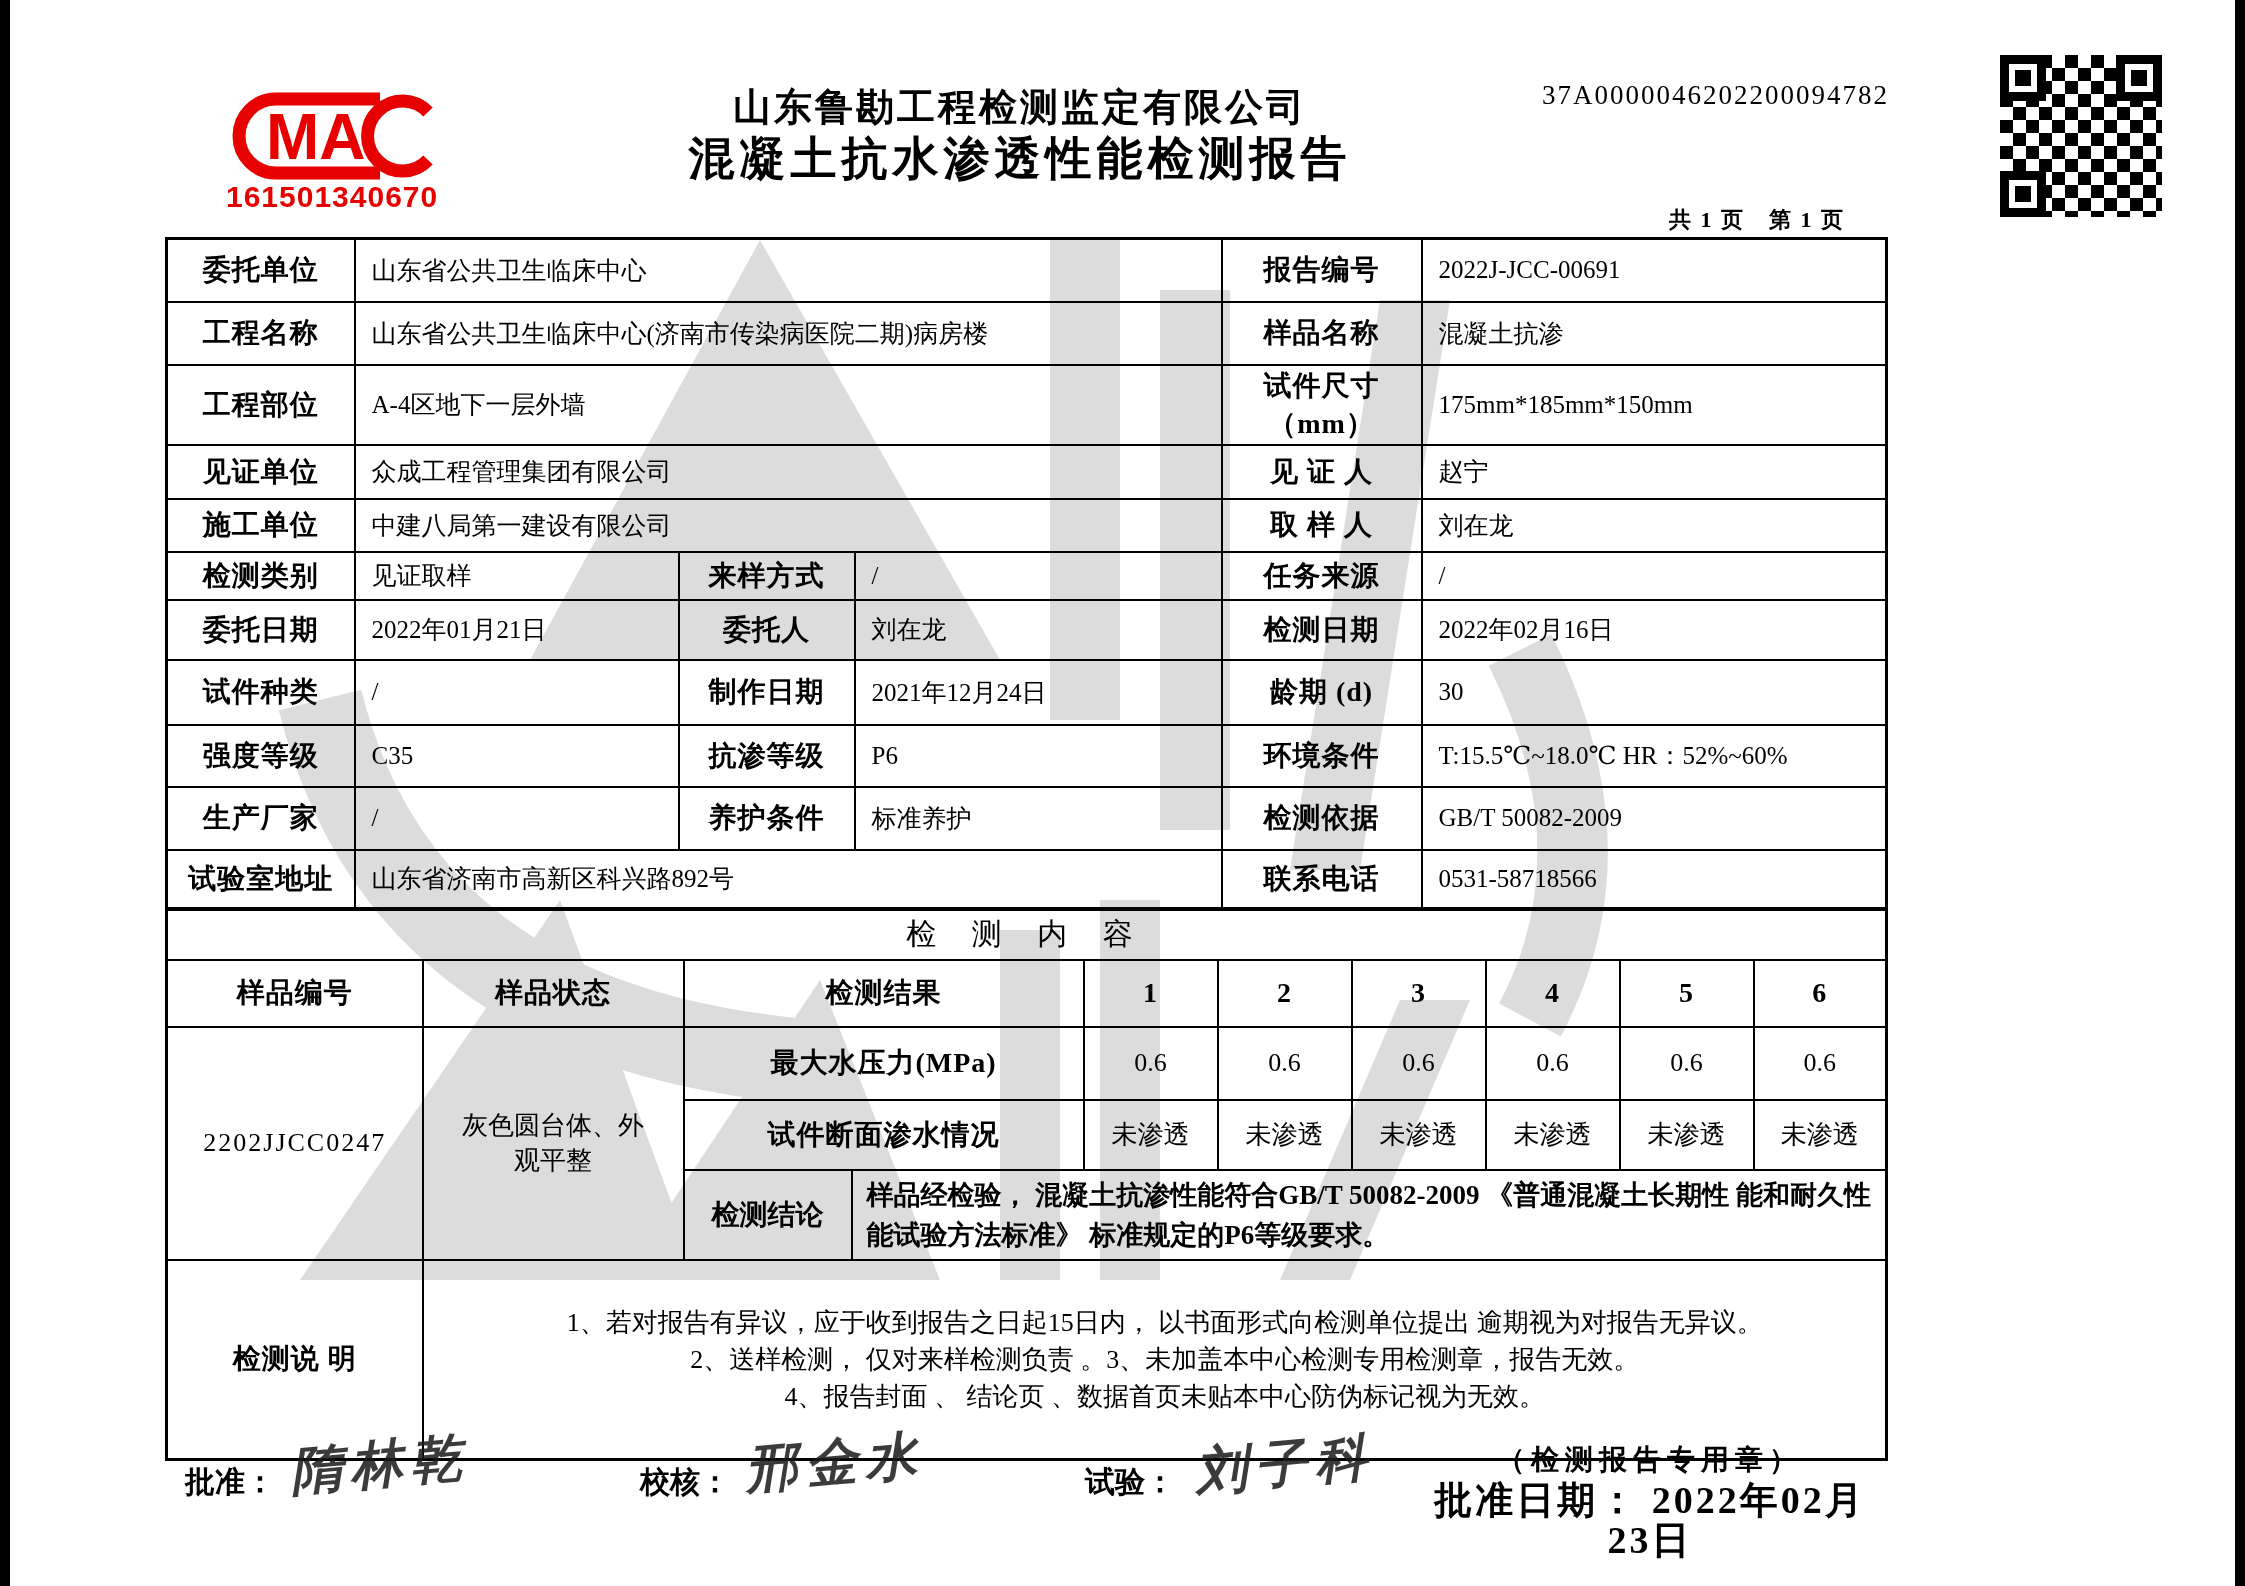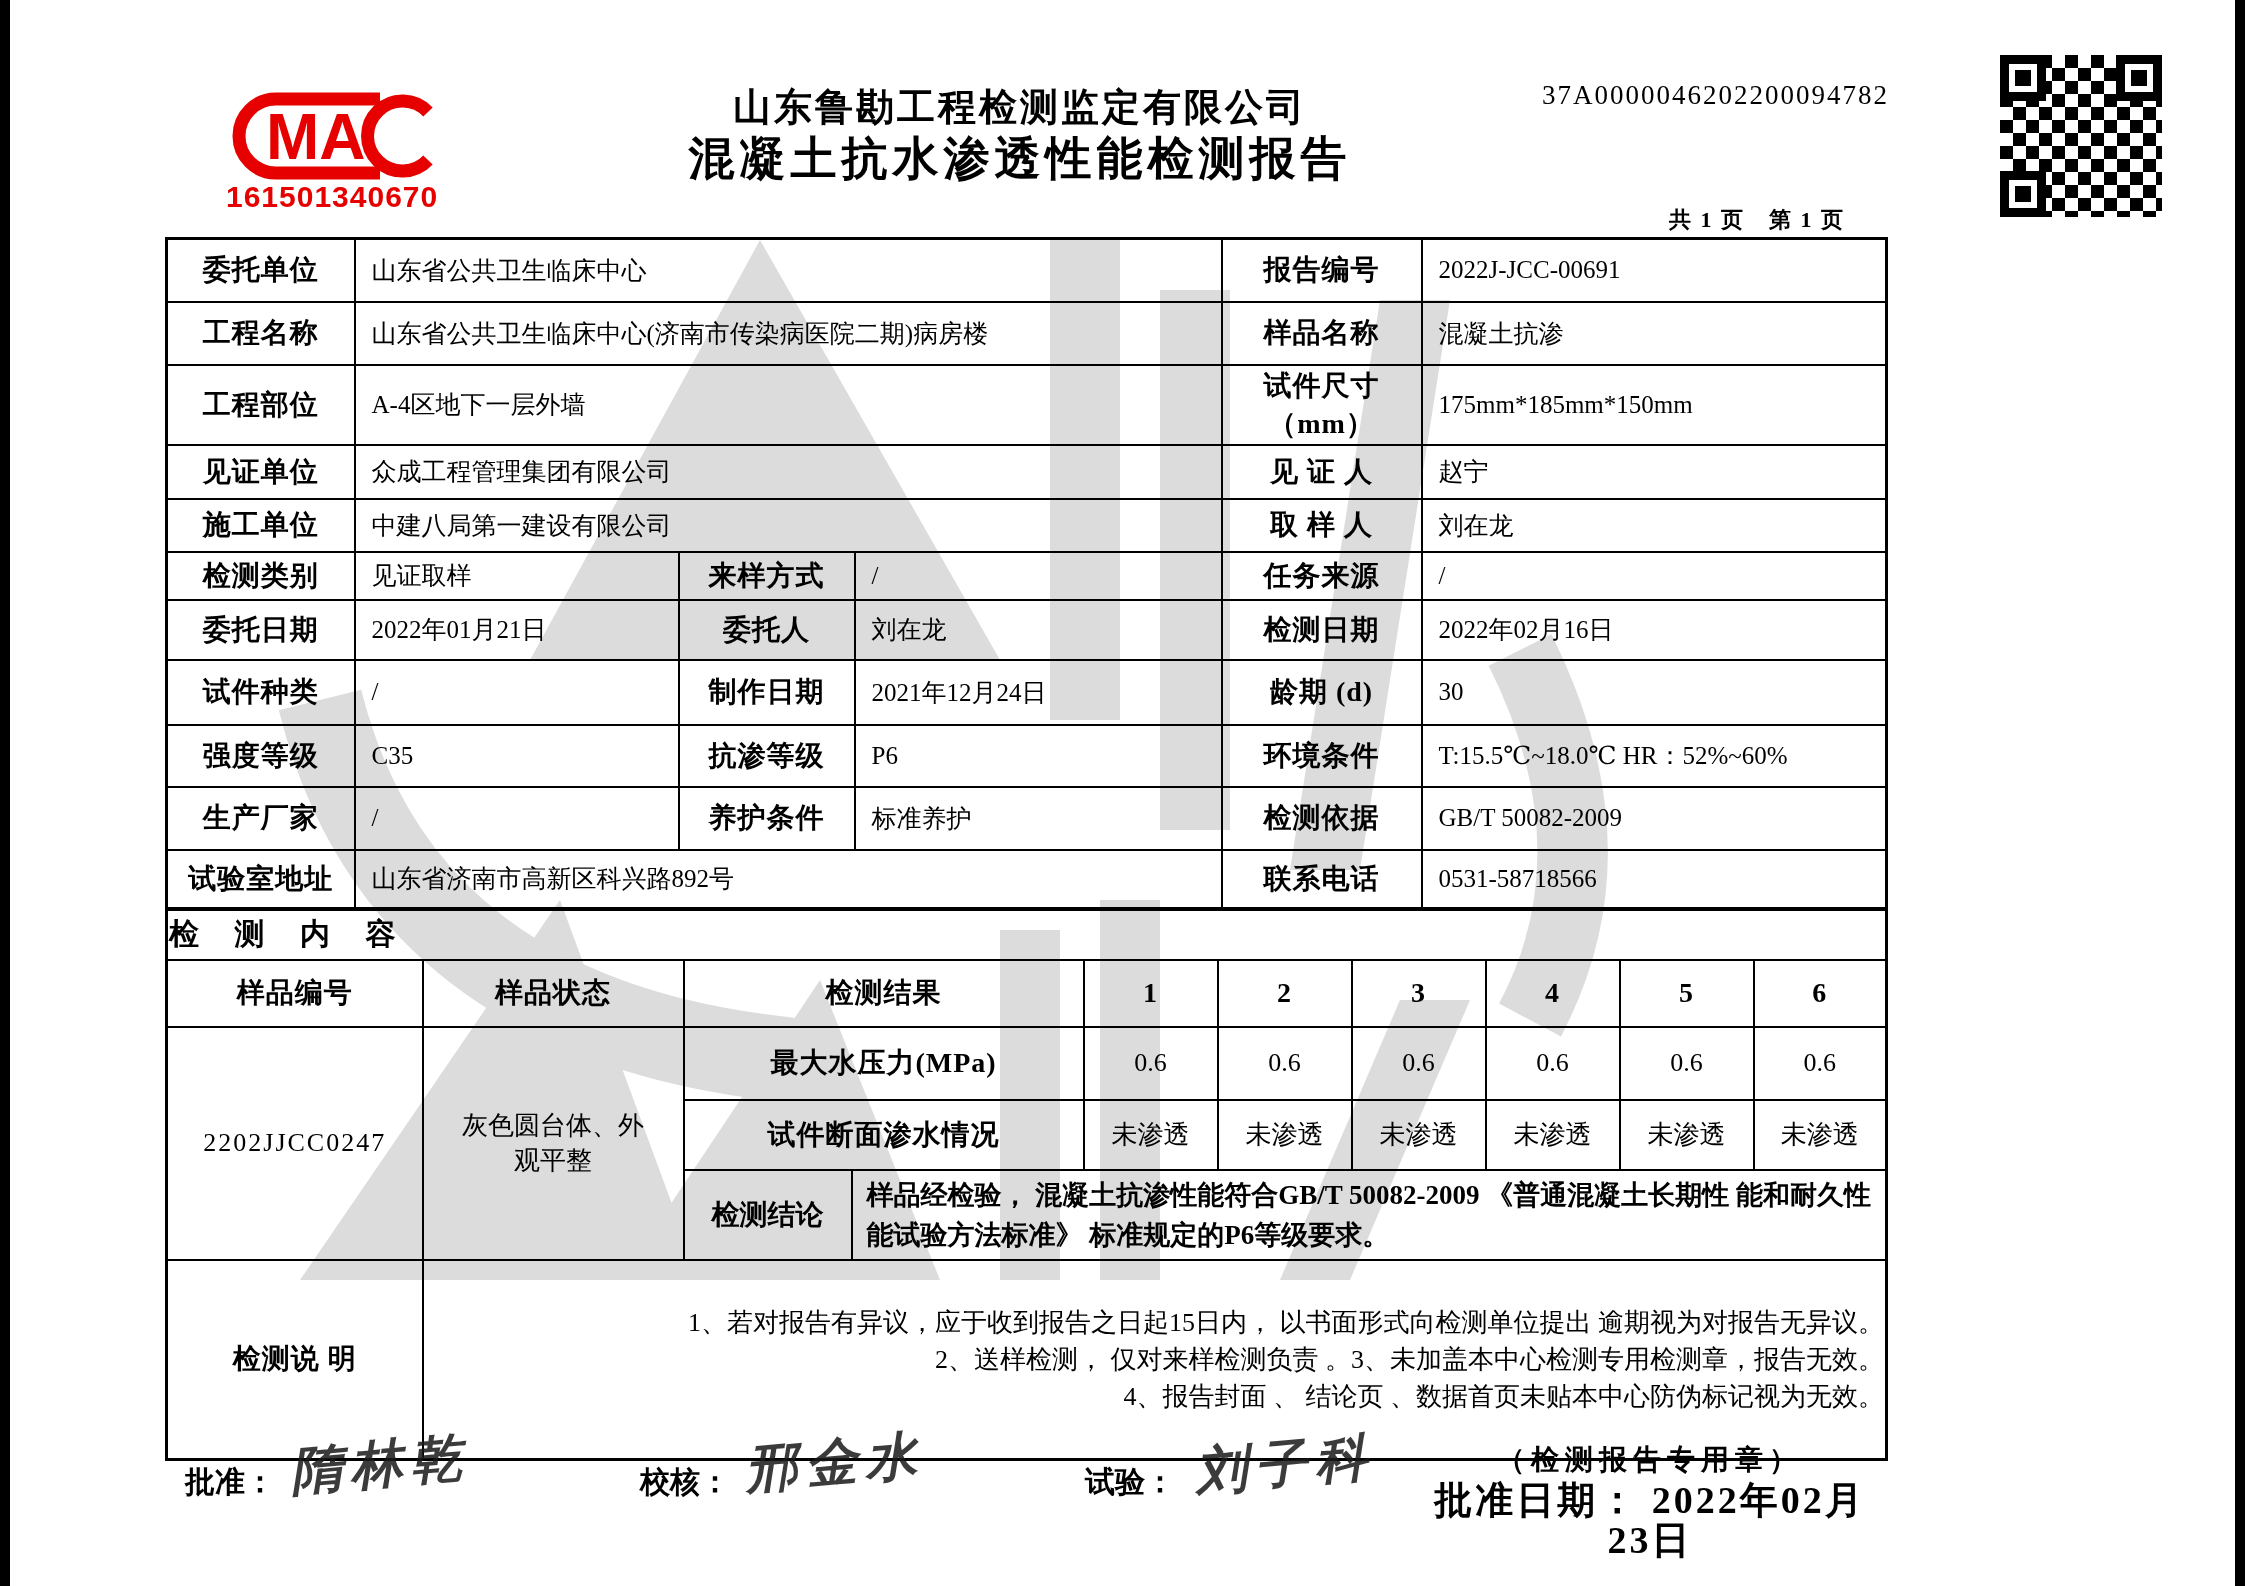--- a/index.html
+++ b/index.html
@@ -36,25 +36,25 @@
   .doc{position:absolute;left:165px;top:237px;width:1720px;z-index:1;}
   table{border-collapse:collapse;table-layout:fixed;width:1720px;background:transparent;}
   table.t1{border:3px solid #000;}
   table.t2{border:3px solid #000;margin-top:-2px;}
   td{border:2px solid #000;vertical-align:middle;overflow:hidden;background:transparent;}
   td.lb{font-weight:700;font-size:28px;text-align:center;letter-spacing:1px;}
   td.vl{font-size:25px;text-align:left;padding-left:16px;}
   td.ct{font-size:26px;text-align:center;}
   td.num{font-size:26px;text-align:center;letter-spacing:2px;}
   .pre{white-space:pre-line;}
-  td.section{font-weight:700;font-size:30px;text-align:left;letter-spacing:14px;}
+  td.section{font-weight:400;font-size:30px;text-align:center;letter-spacing:14px;}
   td.state{font-size:26px;text-align:center;padding:0 34px;}
   td.concl-lb{font-weight:700;font-size:28px;text-align:center;}
   td.concl{font-size:27px;font-weight:700;text-align:left;padding:4px 14px;line-height:40px;}
-  td.notes{font-size:26px;text-align:right;padding-left:22px;line-height:37px;}
+  td.notes{font-size:26px;text-align:center;padding-left:22px;line-height:37px;}
 
   
   .sig-label{position:absolute;font-size:30px;font-weight:700;z-index:2;}
   .sig{position:absolute;z-index:2;font-size:52px;color:#1a1a1a;
     font-style:italic;font-weight:700;transform:rotate(-5deg);letter-spacing:8px;opacity:.85;}
   .seal-block{position:absolute;left:1420px;top:1440px;width:460px;text-align:center;z-index:2;}
   .seal-note{font-size:28px;font-weight:700;letter-spacing:6px;line-height:40px;font-family:Liberation Serif, serif;}
   .approve-date{font-size:38px;font-weight:700;letter-spacing:3px;line-height:40px;}
 </style>
 </head>

